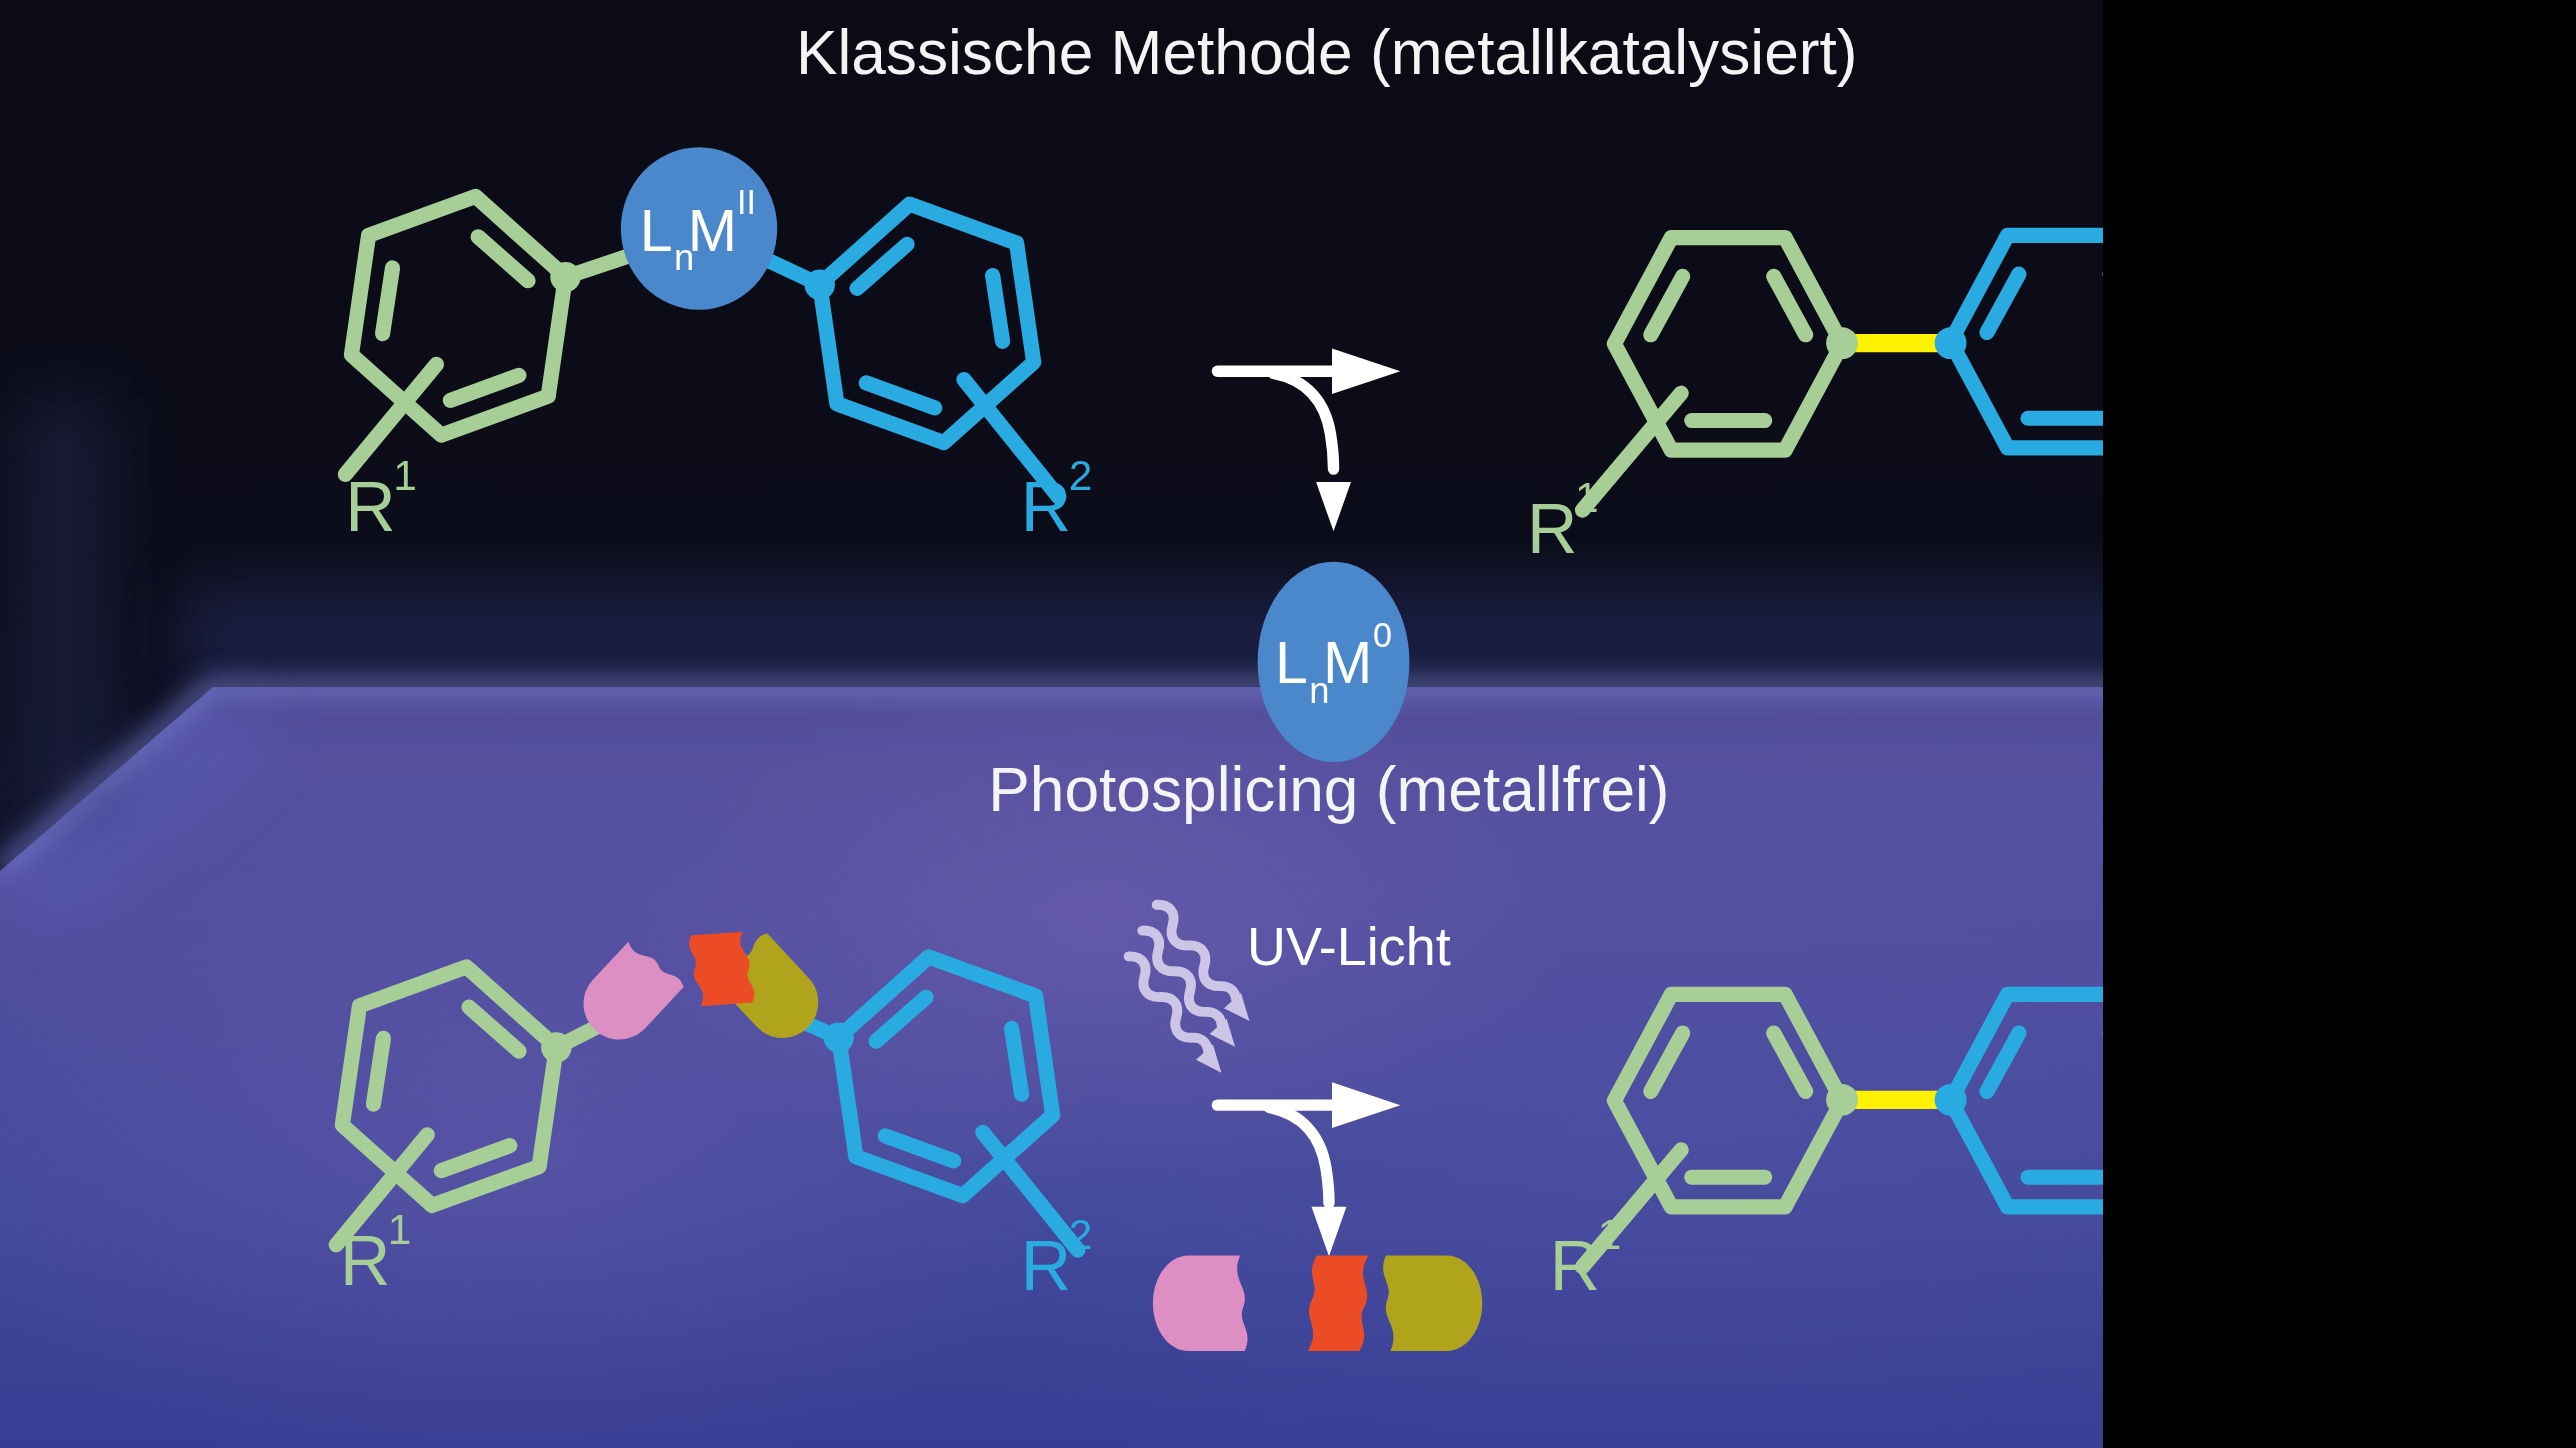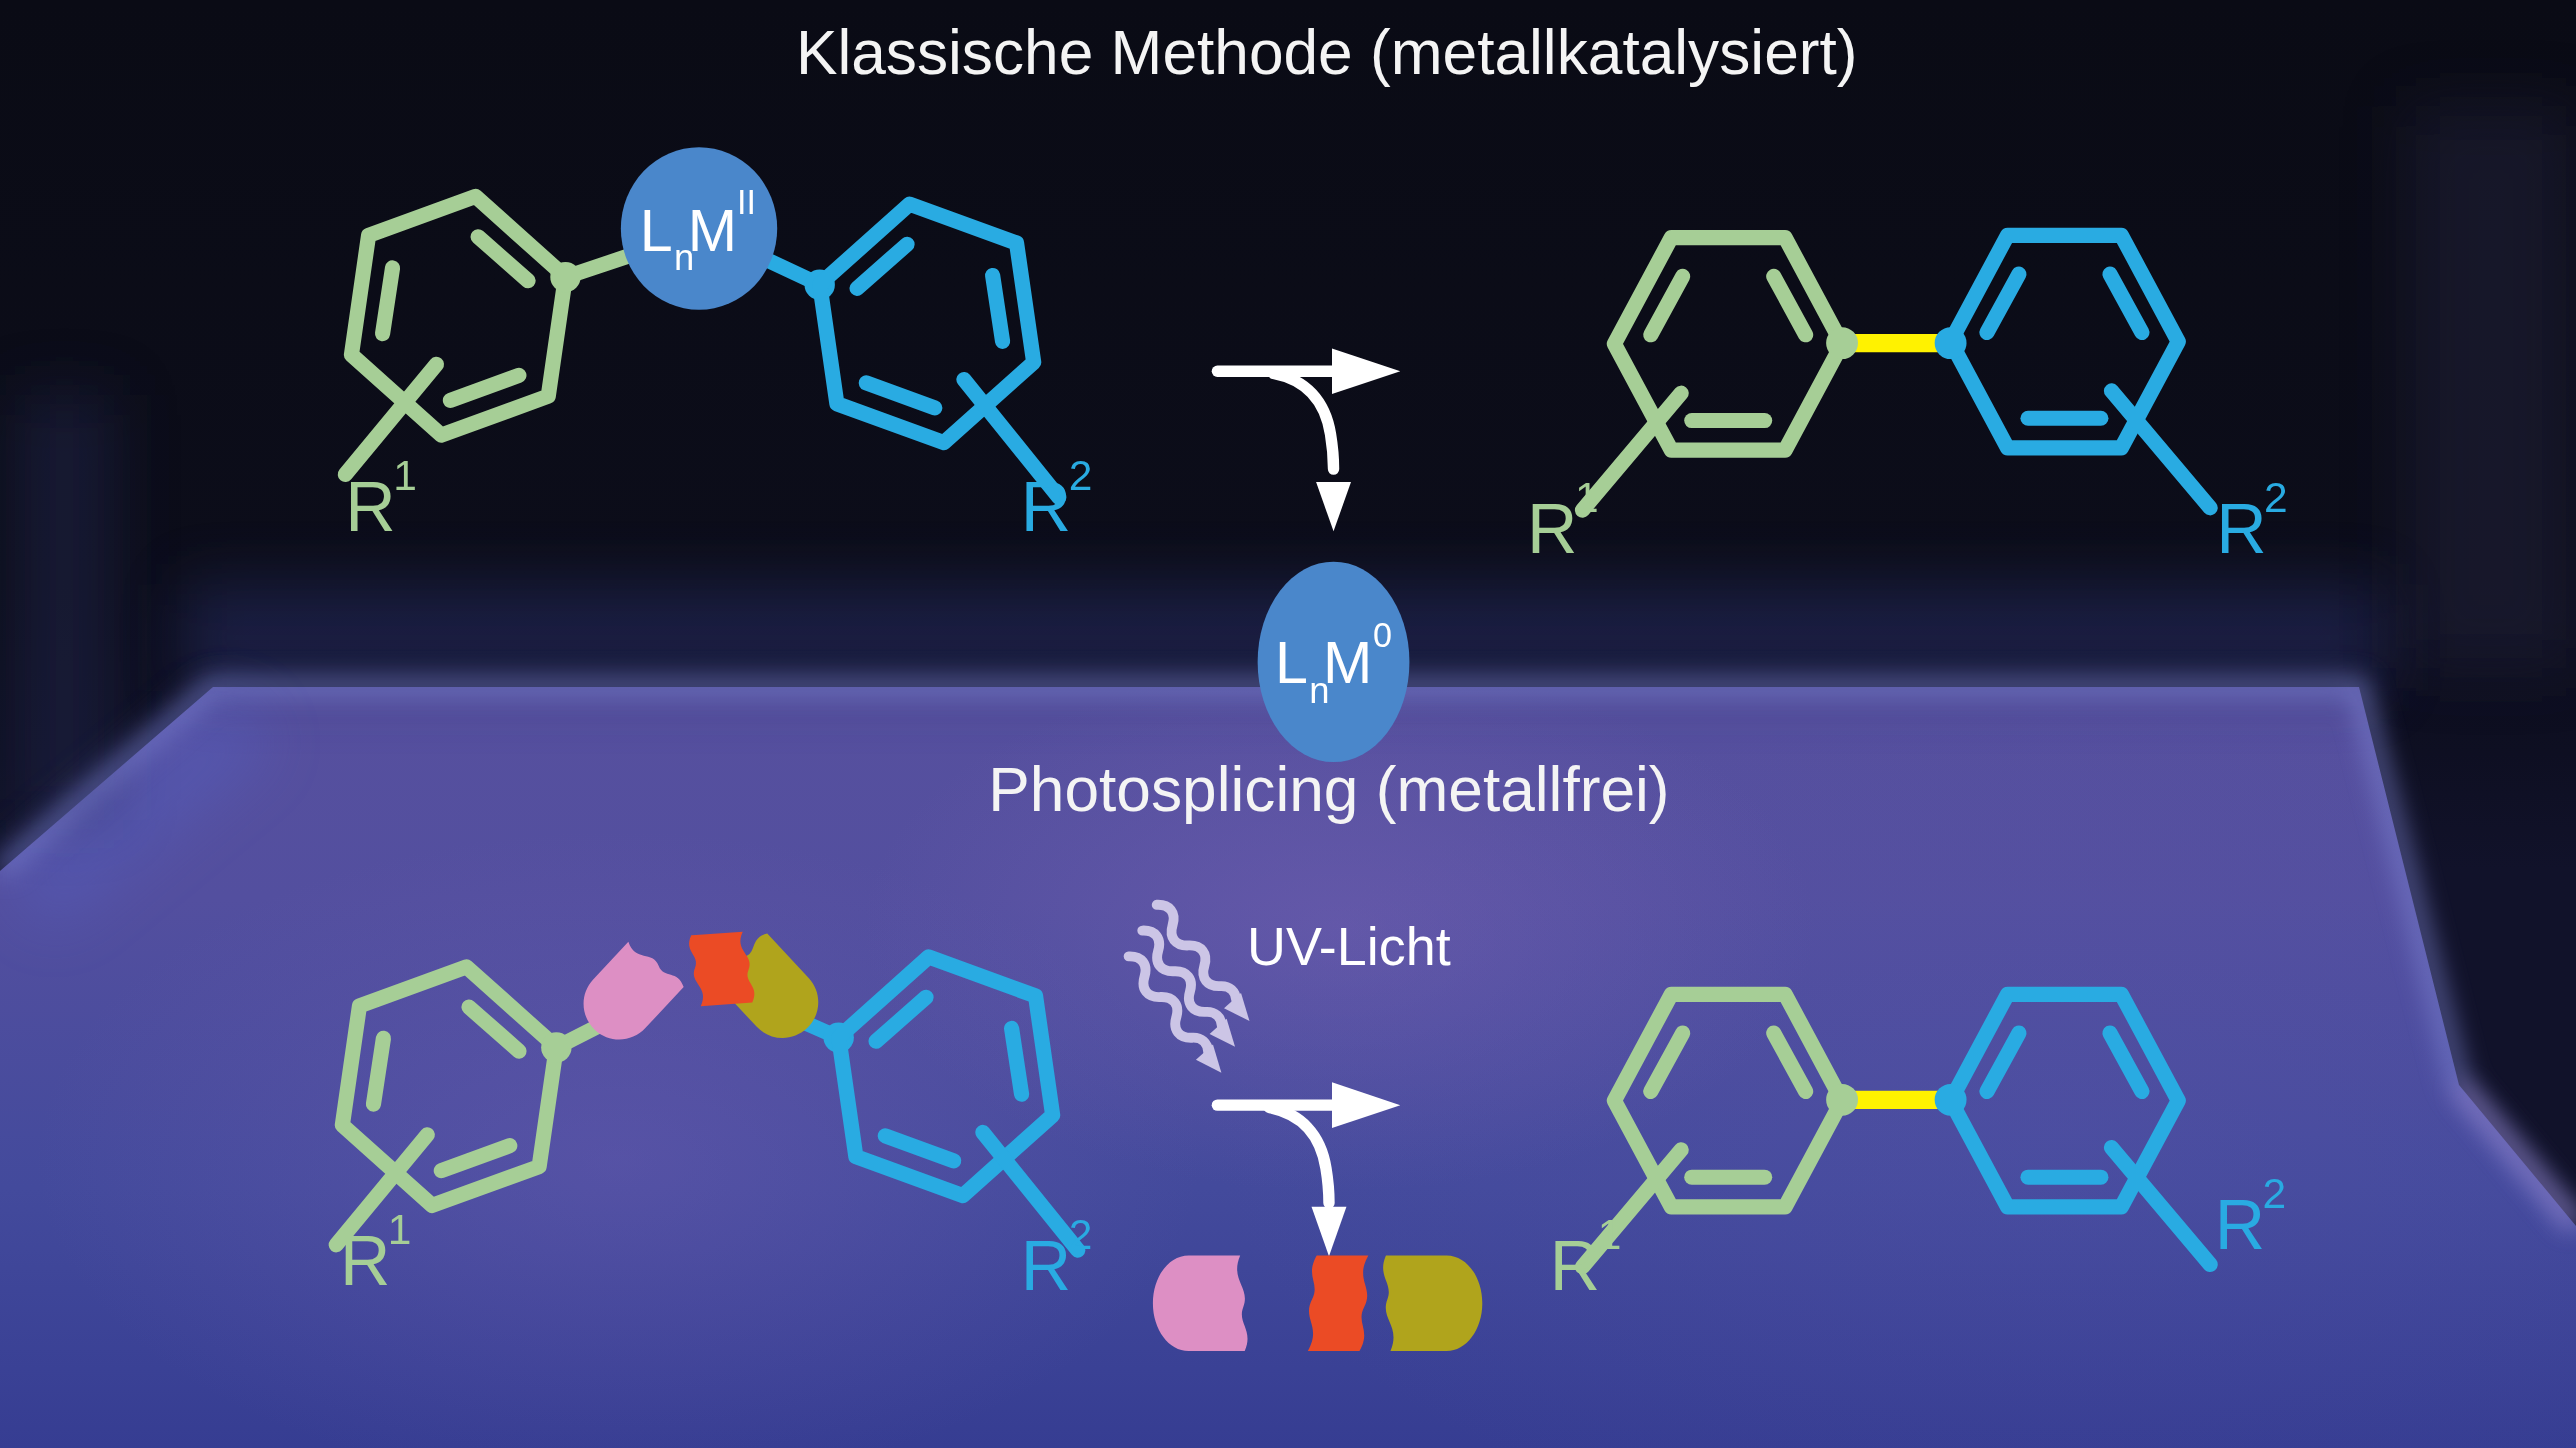--- a/index.html
+++ b/index.html
@@ -1,17 +1,17 @@
 <!DOCTYPE html>
 <html style="font-size:12px"><head>
 <meta charset="utf-8">
 <style>
   html,body{margin:0;padding:0;background:#000;}
   #stage{
-    position:relative;width:2576px;height:1449px;overflow:hidden;
+    position:relative;width:2103px;height:1449px;overflow:hidden;
     background:linear-gradient(180deg,#0a0b15 0%,#0c0d1a 40%,#0e0f22 52%,#11122a 60%);
     font-family:"Liberation Sans",sans-serif;
   }
   .uv-table{
     position:absolute;inset:0;
     clip-path:polygon(213px 687px,2359px 687px,2459px 1085px,2576px 1226px,2576px 1449px,0px 1449px,0px 871px);
     background:
       radial-gradient(683px 379px at 52% 64%, rgba(132,106,188,0.34), rgba(132,106,188,0) 70%),
       radial-gradient(835px 471px at 24% 80%, rgba(126,100,186,0.30), rgba(126,100,186,0) 70%),
       radial-gradient(1138px 577px at 80% 78%, rgba(96,88,176,0.22), rgba(96,88,176,0) 75%),

